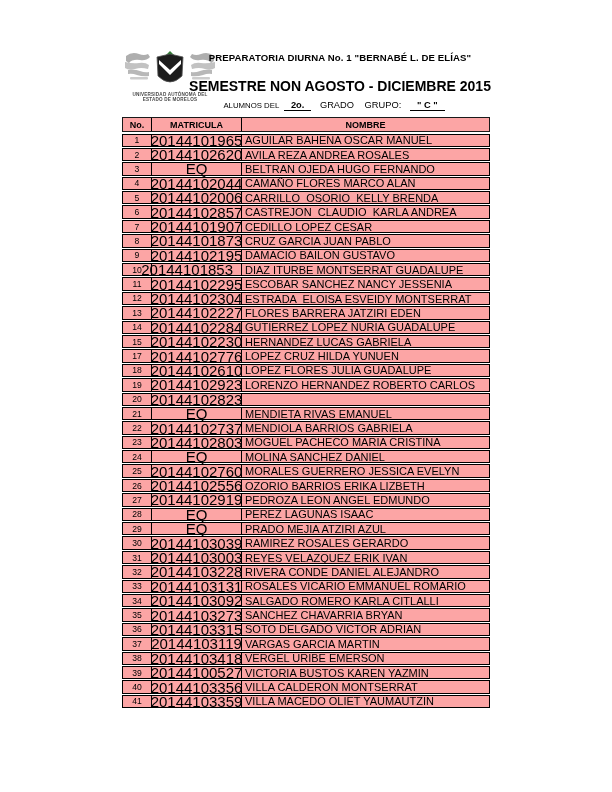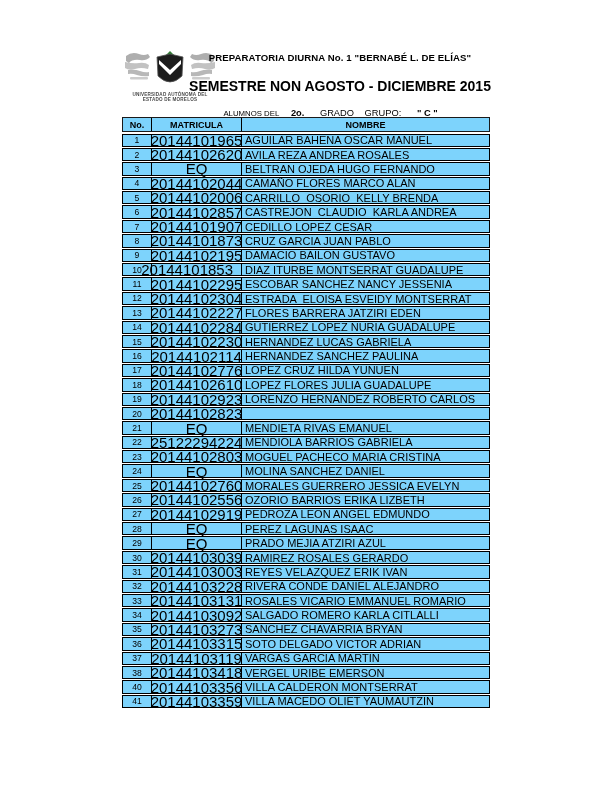--- a/index.html
+++ b/index.html
@@ -23,21 +23,21 @@
     font-size: 4.6px; font-weight: bold; color: #4a4a4a;
     letter-spacing: 0.2px; line-height: 5.4px; white-space: nowrap;
   }
   .header-text {
     position: absolute; left: 188px; top: 52px; width: 304px;
     text-align: center;
   }
   .title-line1 { font-size: 9.6px; font-weight: bold; letter-spacing: 0.1px; }
   .title-line2 { font-size: 14px; font-weight: bold; margin-top: 15px; }
   .subtitle-line {
-    position: absolute; left: 150px; top: 108px; width: 370px;
+    position: absolute; left: 150px; top: 100px; width: 370px;
     text-align: center; font-size: 9.3px; white-space: nowrap;
   }
   .subtitle-prefix { font-size: 7.8px; }
   .blank-underlined {
     display: inline-block;
     font-weight: bold;
     border-bottom: 1px solid #000;
     padding: 0 7px 0px 7px;
     margin: 0 2px;
   }
@@ -45,21 +45,21 @@
   
   .roster {
     position: absolute; left: 122px; top: 117px; width: 368px;
   }
   .t-row {
     display: flex;
     border: 1px solid #000;
     height: 13.4px;
     margin-bottom: 1px;
     align-items: center;
-    background: #7dd3fc;
+    background: #fca5a5;
   }
   .t-row.t-head {
     border: 1.5px solid #1a1a1a;
     height: 15px;
     font-weight: bold;
     margin-bottom: 1.5px;
   }
   .c-no {
     width: 29px; flex: 0 0 29px;
     border-right: 1px solid #000;
@@ -224,25 +224,20 @@
       <div class="c-mat">20144102284</div>
       <div class="c-nom">GUTIERREZ LOPEZ NURIA GUADALUPE</div>
     </div>
 
     <div class="t-row">
       <div class="c-no">15</div>
       <div class="c-mat">20144102230</div>
       <div class="c-nom">HERNANDEZ LUCAS GABRIELA</div>
     </div>
 
-    <div class="t-row">
-      <div class="c-no">16</div>
-      <div class="c-mat">20144102114</div>
-      <div class="c-nom">HERNANDEZ SANCHEZ PAULINA</div>
-    </div>
 
     <div class="t-row">
       <div class="c-no">17</div>
       <div class="c-mat">20144102776</div>
       <div class="c-nom">LOPEZ CRUZ HILDA YUNUEN</div>
     </div>
 
     <div class="t-row">
       <div class="c-no">18</div>
       <div class="c-mat">20144102610</div>
@@ -261,21 +256,21 @@
     </div>
 
     <div class="t-row">
       <div class="c-no">21</div>
       <div class="c-mat">EQ</div>
       <div class="c-nom">MENDIETA RIVAS EMANUEL</div>
     </div>
 
     <div class="t-row">
       <div class="c-no">22</div>
-      <div class="c-mat">25122294224</div>
+      <div class="c-mat">20144102737</div>
       <div class="c-nom">MENDIOLA BARRIOS GABRIELA</div>
     </div>
 
     <div class="t-row">
       <div class="c-no">23</div>
       <div class="c-mat">20144102803</div>
       <div class="c-nom">MOGUEL PACHECO MARIA CRISTINA</div>
     </div>
 
     <div class="t-row">
@@ -361,20 +356,25 @@
       <div class="c-mat">20144103119</div>
       <div class="c-nom">VARGAS GARCIA MARTIN</div>
     </div>
 
     <div class="t-row">
       <div class="c-no">38</div>
       <div class="c-mat">20144103418</div>
       <div class="c-nom">VERGEL URIBE EMERSON</div>
     </div>
 
+    <div class="t-row">
+      <div class="c-no">39</div>
+      <div class="c-mat">20144100527</div>
+      <div class="c-nom">VICTORIA BUSTOS KAREN YAZMIN</div>
+    </div>
 
     <div class="t-row">
       <div class="c-no">40</div>
       <div class="c-mat">20144103356</div>
       <div class="c-nom">VILLA CALDERON MONTSERRAT</div>
     </div>
 
     <div class="t-row">
       <div class="c-no">41</div>
       <div class="c-mat">20144103359</div>

